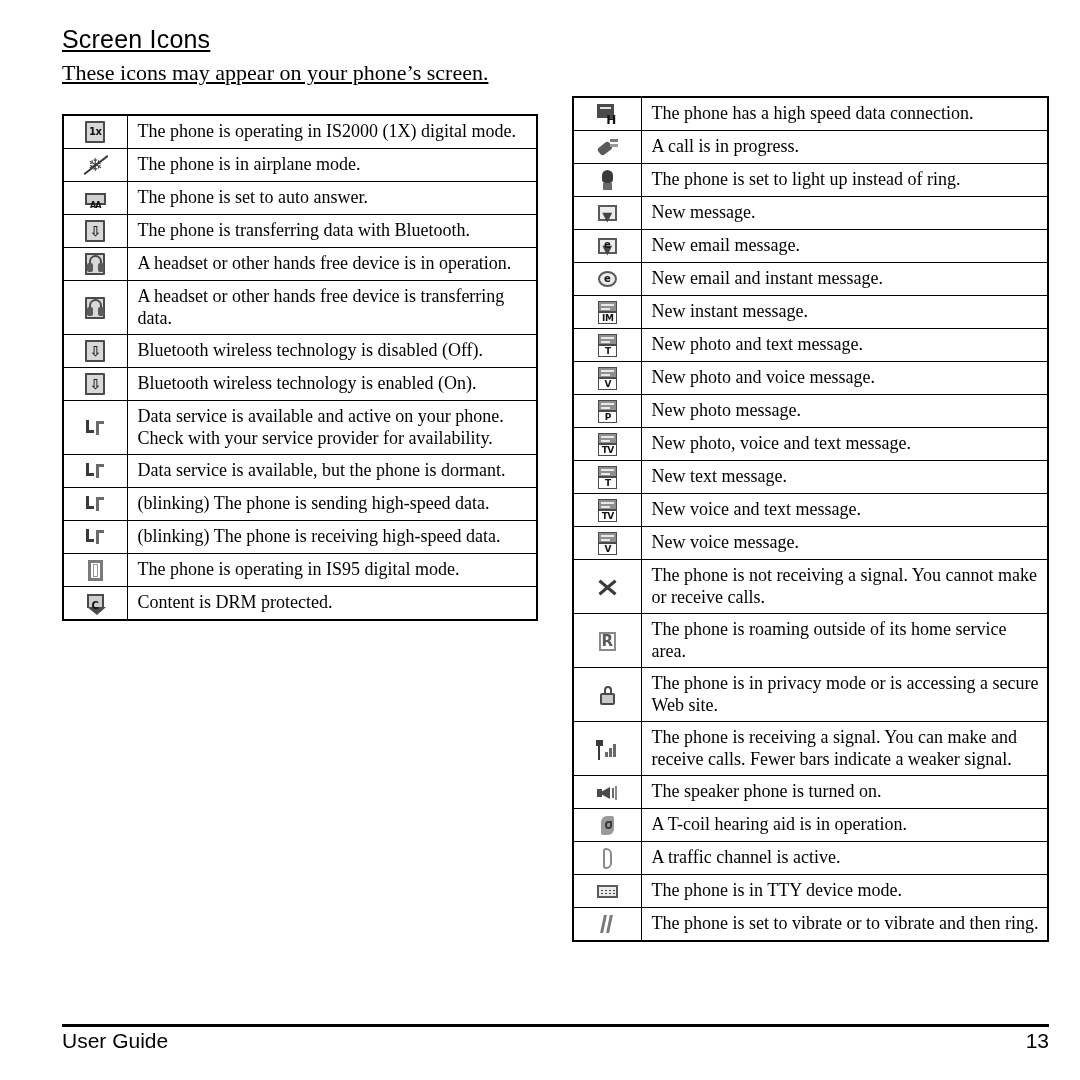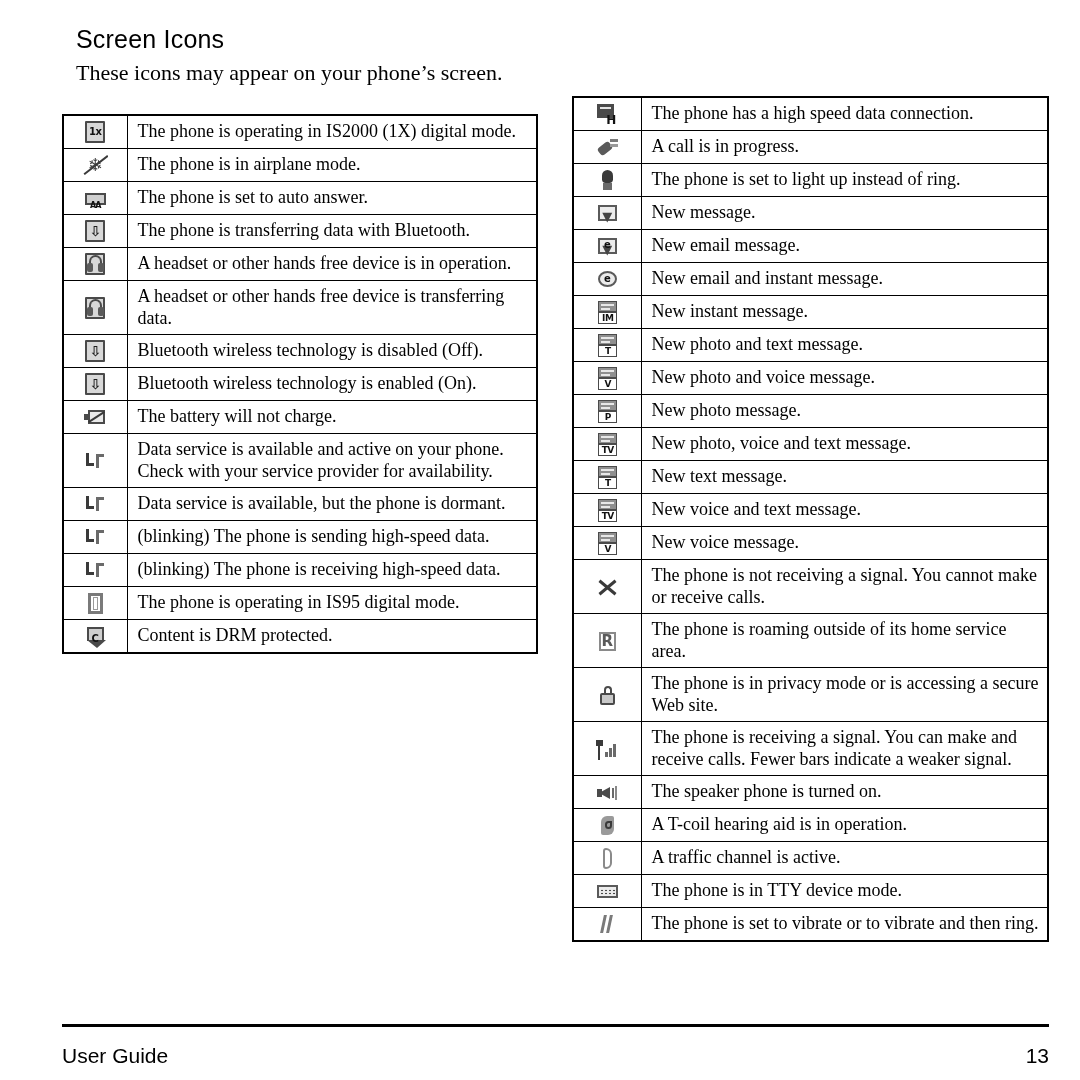--- a/index.html
+++ b/index.html
@@ -20,23 +20,24 @@
   .page {
     position: absolute;
     left: 0; top: 0;
     width: 1080px;
     height: 1080px;
   }
 
   
   .heading-block {
     position: absolute;
-    left: 76px;
+    left: 62px;
     top: 24px;
     width: 700px;
+    text-decoration: underline;
   }
   .page-title {
     font-family: "Liberation Sans", sans-serif;
     font-size: 25px;
     font-weight: normal;
     letter-spacing: 0.2px;
     margin: 0;
     line-height: 30px;
     color: #000;
   }
@@ -245,21 +246,21 @@
     border-top: 3px solid #000;
     width: 100%;
     height: 0;
   }
   .footer-row {
     display: flex;
     justify-content: space-between;
     align-items: baseline;
     font-family: "Liberation Sans", sans-serif;
     font-size: 21px;
-    padding-top: 17px;
+    padding-top: 2px;
     color: #000;
   }
 </style>
 </head>
 <body>
 
 <div class="page">
 
   <div class="heading-block">
     <h1 class="page-title">Screen Icons</h1>
@@ -292,24 +293,20 @@
           <td class="icon-cell"><span class="glyph headset"><span class="box"></span><span class="hs"></span><span class="e1"></span><span class="e2"></span></span></td>
           <td class="desc-cell">A headset or other hands free device is transferring data.</td>
         </tr>
         <tr>
           <td class="icon-cell"><span class="glyph bt"><span class="box"></span><span class="run">⇩</span></span></td>
           <td class="desc-cell">Bluetooth wireless technology is disabled (Off).</td>
         </tr>
         <tr>
           <td class="icon-cell"><span class="glyph bt"><span class="box"></span><span class="run">⇩</span></span></td>
           <td class="desc-cell">Bluetooth wireless technology is enabled (On).</td>
-        </tr>
-        <tr>
-          <td class="icon-cell"><span class="glyph battery"><span class="tip"></span><span class="cell"></span><span class="xs"></span></span></td>
-          <td class="desc-cell">The battery will not charge.</td>
         </tr>
         <tr>
           <td class="icon-cell"><span class="glyph data"><span class="dn"></span><span class="dnh"></span><span class="up"></span><span class="uph"></span></span></td>
           <td class="desc-cell">Data service is available and active on your phone. Check with your service provider for availability.</td>
         </tr>
         <tr>
           <td class="icon-cell"><span class="glyph data"><span class="dn"></span><span class="dnh"></span><span class="up"></span><span class="uph"></span></span></td>
           <td class="desc-cell">Data service is available, but the phone is dormant.</td>
         </tr>
         <tr>

